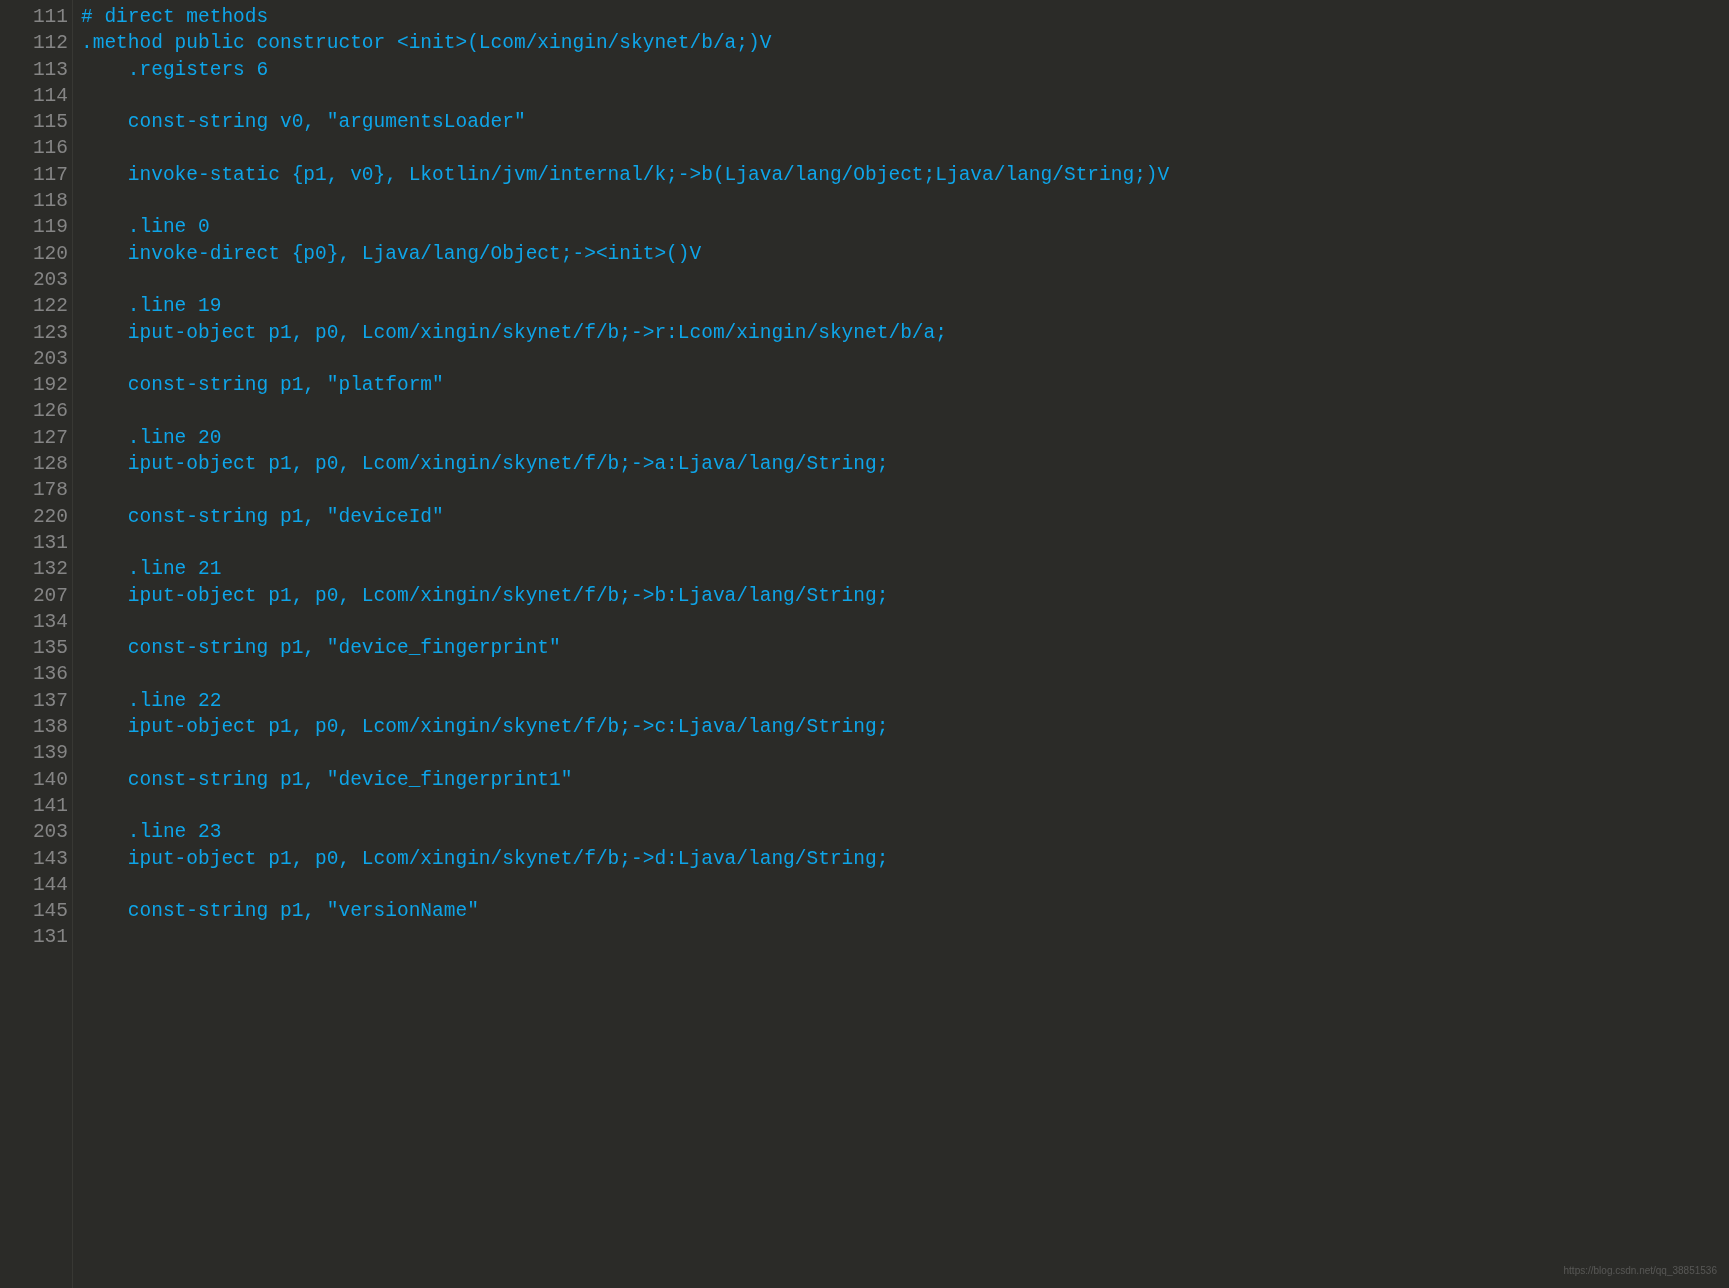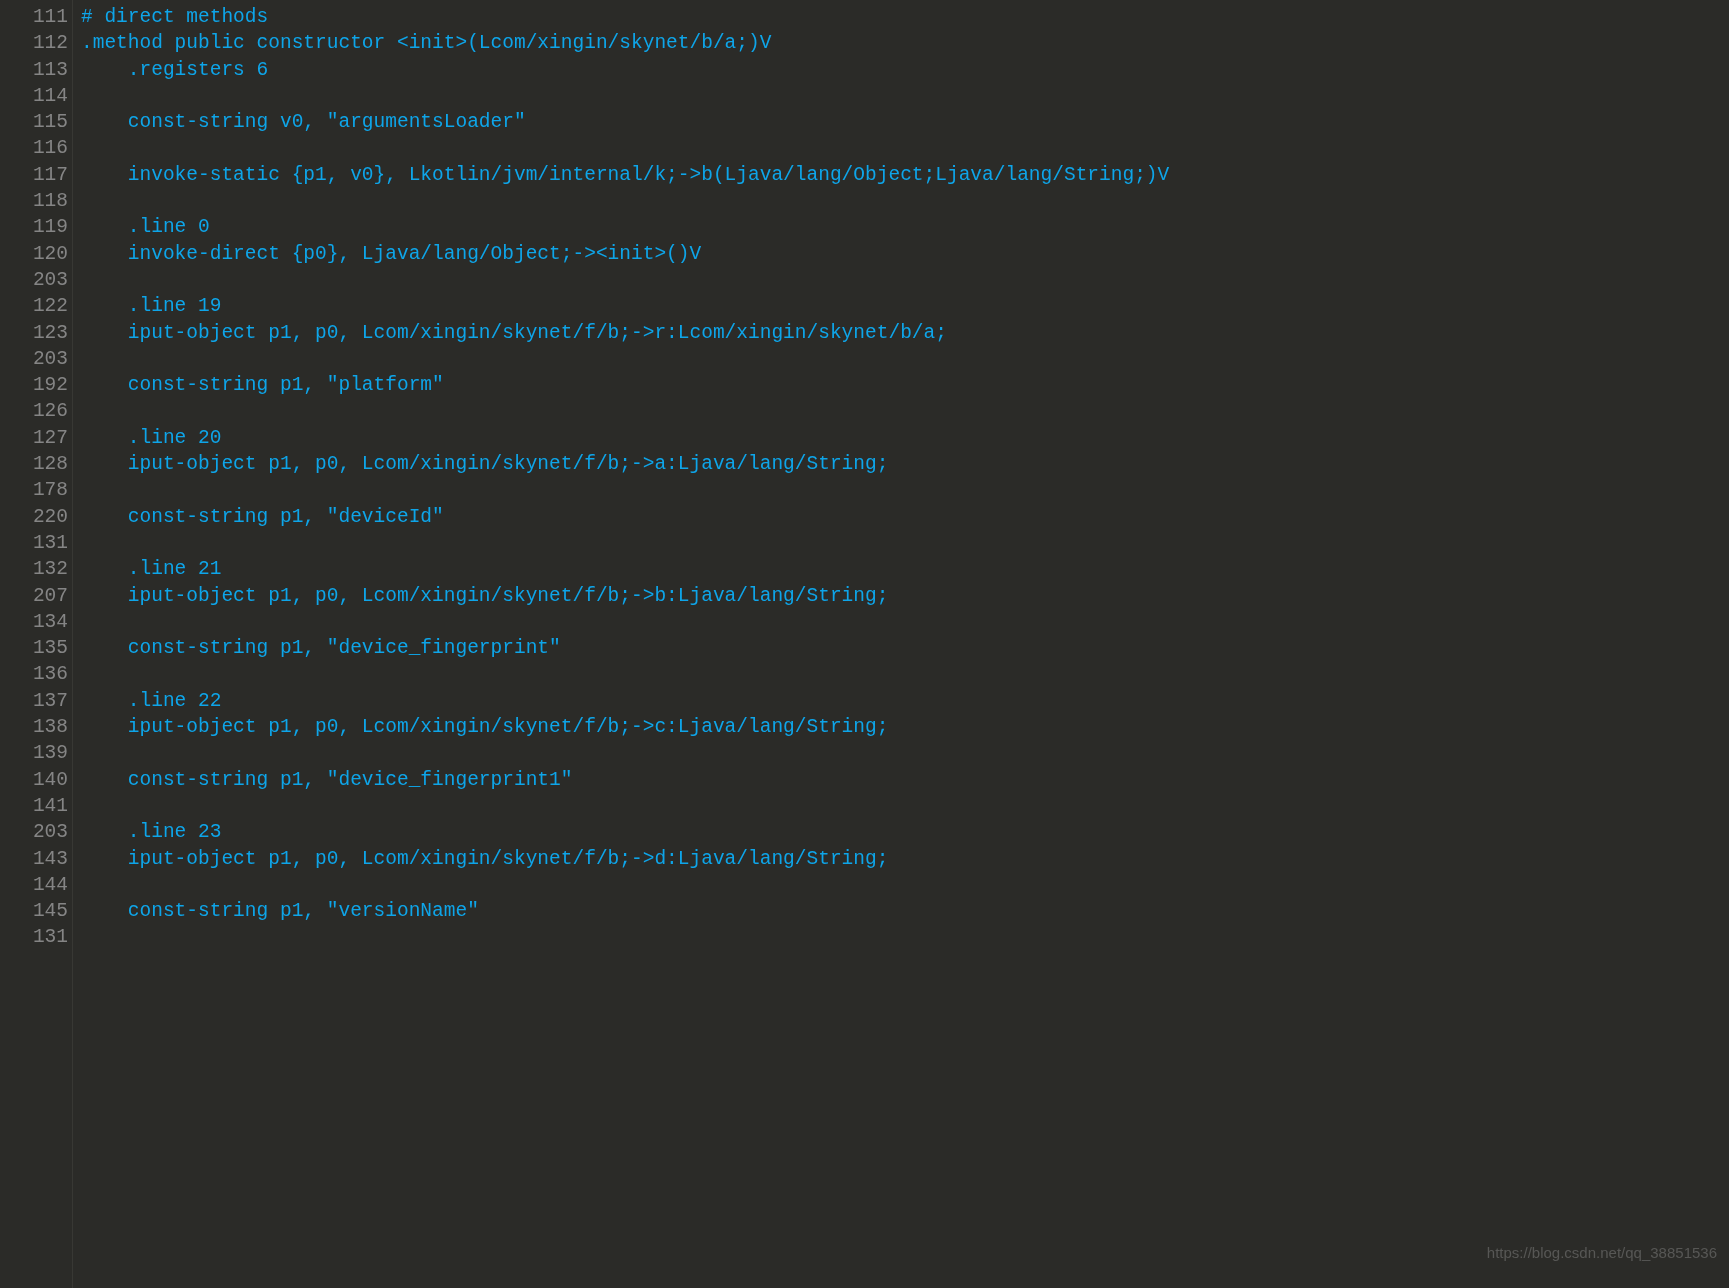--- a/index.html
+++ b/index.html
@@ -46,22 +46,22 @@
       white-space: pre;
       padding-top: 4px;
     }
     .code-line {
       height: 26.3px;
       color: #0ea5e9;
     }
     .watermark {
       position: absolute;
       right: 12px;
-      bottom: 22px;
-      font-size: 15px;
+      bottom: 4px;
+      font-size: 10px;
       color: rgba(170,170,170,0.35);
       font-family: Arial, sans-serif;
     }
   </style>
 </head>
 <body>
 
 <div class="editor">
   <div class="gutter" id="gutter">
       <div class="gutter-line">111</div>

